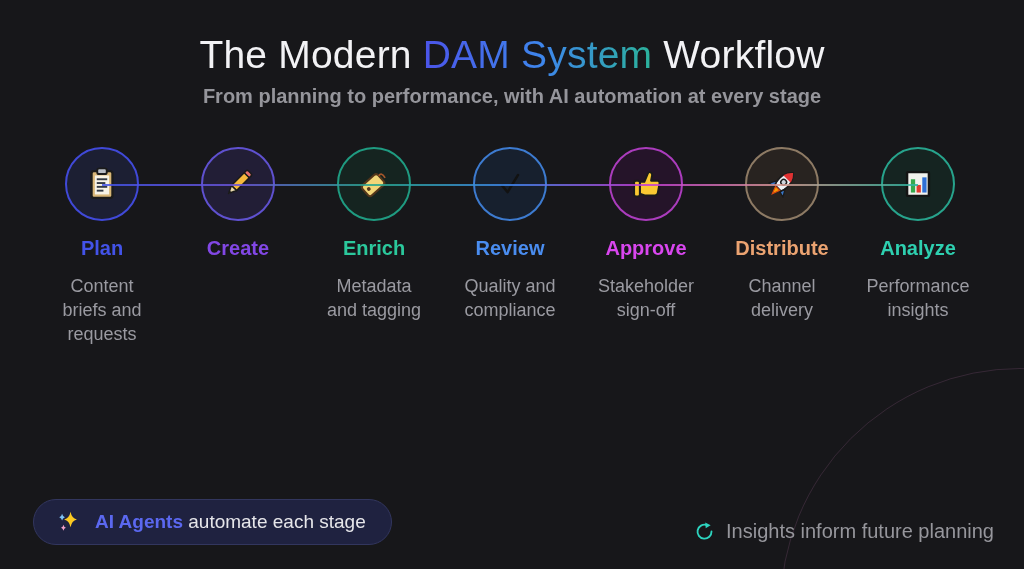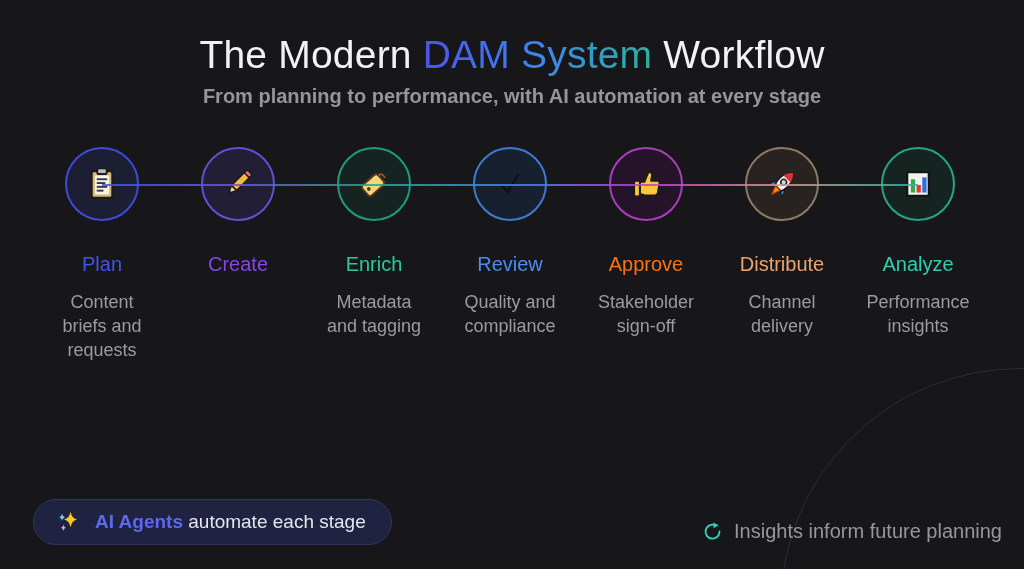--- a/index.html
+++ b/index.html
@@ -75,23 +75,23 @@
     position: relative;
   }
   .stage-icon {
     position: relative;
     z-index: 3;
     width: 38px; height: 38px;
     display: block;
   }
   .stage-icon svg { display: block; }
   .stage-label {
-    margin-top: 32px;
+    margin-top: 16px;
     font-size: 20px;
-    font-weight: 400;
+    font-weight: 700;
   }
   .stage-desc {
     margin-top: 14px;
     font-size: 18px;
     line-height: 24px;
     color: #9a9aa1;
     max-width: 108px;
   }
   .badge {
     position: absolute;
@@ -104,21 +104,21 @@
     display: inline-flex;
     align-items: center;
     gap: 13px;
     font-size: 19px;
     color: #e6e6ea;
     z-index: 4;
   }
   .badge .icon-slot { display: flex; }
   .footnote {
     position: absolute;
-    right: 22px; top: 520px;
+    right: 30px; top: 520px;
     display: flex;
     align-items: center;
     gap: 11px;
     font-size: 20px;
     color: #96969c;
     z-index: 4;
   }
   .footnote .icon-slot { display: flex; }
 </style>
 </head>
@@ -199,21 +199,21 @@
 
     <div class="stage">
       <div class="stage-circle" style="border-color: rgb(171, 60, 189); background-color: rgb(37, 20, 41);">
         <span class="stage-icon">
             <svg viewBox="0 0 40 40" width="38" height="38">
               <path d="M13.5 17.5 l4.8.2 3.6-8.6 q.9-2.2 2.9-1.4 q2 .8 1.6 3.2 l-1.1 5.6 h6.3 q3.1.2 2.6 3.2 l-1.8 9.6 q-.5 2.7-3.2 2.7 h-10.5 l-5.2-1.8 z" fill="#fac832" stroke="#1b1b1b" stroke-width="2" stroke-linejoin="round"></path>
               <rect x="7.5" y="16.5" width="6" height="16.5" rx="2" fill="#fac832" stroke="#1b1b1b" stroke-width="2"></rect>
             </svg>
           </span>
       </div>
-      <div class="stage-label" style="color: #f97316;">Approve</div>
+      <div class="stage-label" style="color: #d946ef;">Approve</div>
       <div class="stage-desc">Stakeholder sign-off</div>
     </div>
 
     <div class="stage">
       <div class="stage-circle" style="border-color: rgb(141, 122, 100); background-color: rgb(40, 35, 32);">
         <span class="stage-icon">
             <svg viewBox="0 0 40 40" width="38" height="38">
               <g transform="rotate(45 20 20)">
                 <path d="M20 3.5 q6.2 5.5 6.2 14 q0 5.5-1.8 8.5 h-8.8 q-1.8-3-1.8-8.5 q0-8.5 6.2-14 z" fill="#eef2f6" stroke="#1b1b1b" stroke-width="1.8"></path>
                 <path d="M20 3.5 q4.3 3.9 5.6 9 h-11.2 q1.3-5.1 5.6-9 z" fill="#e03131"></path>

